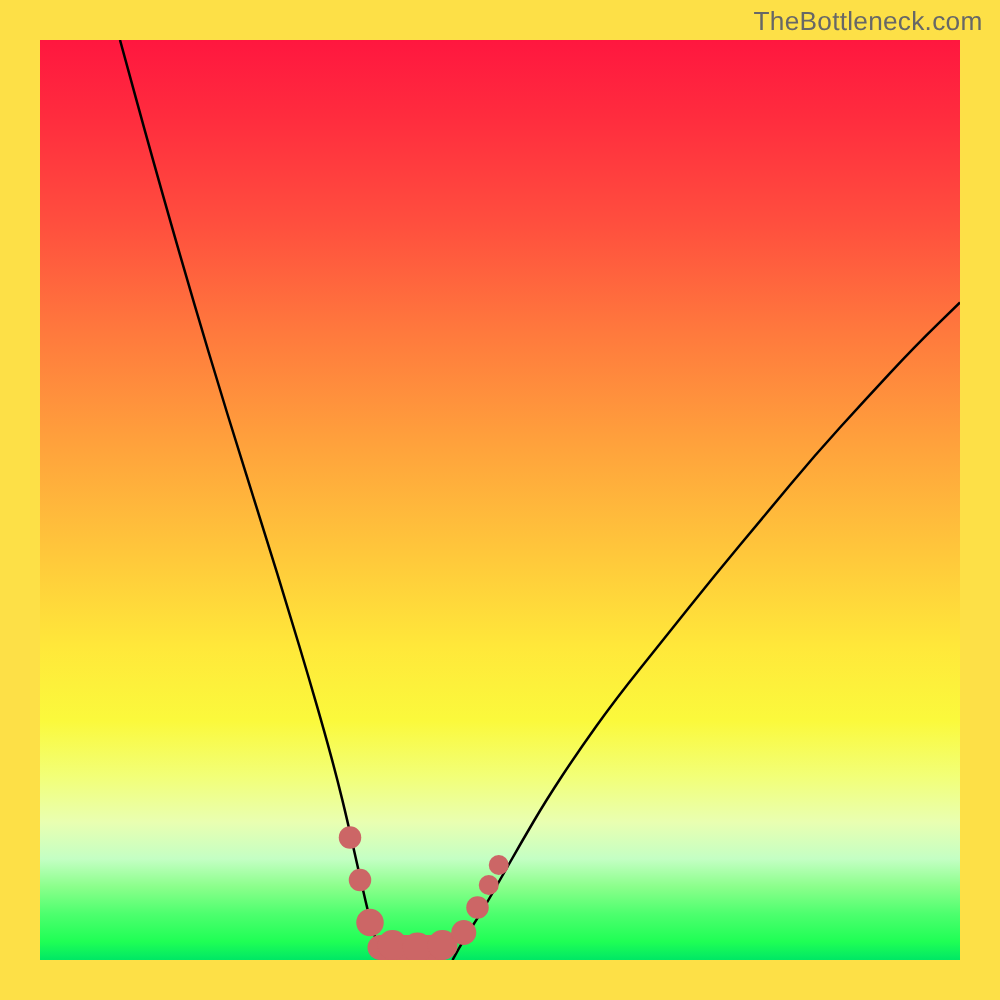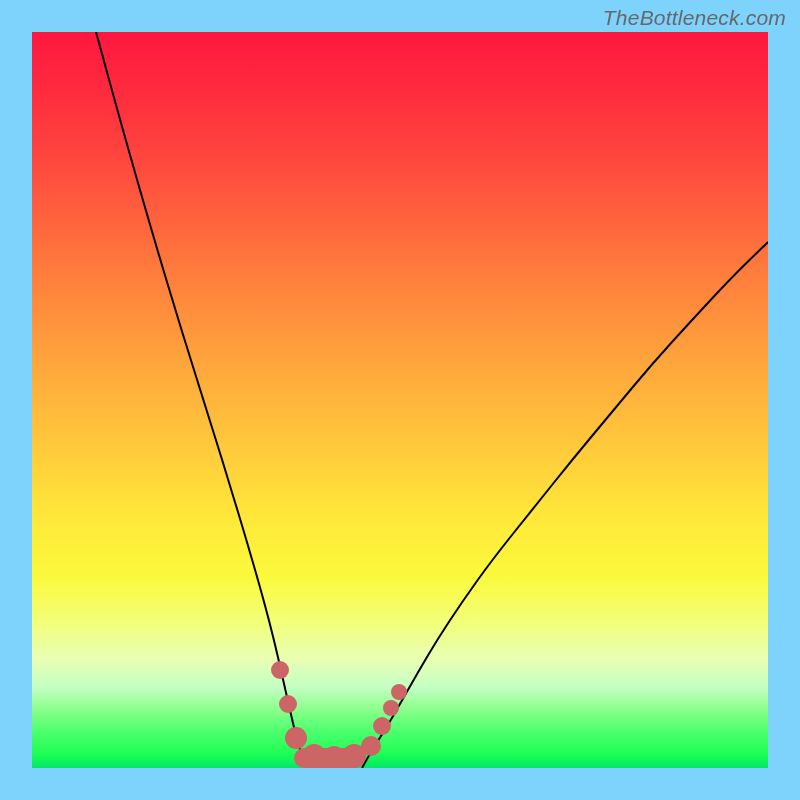--- a/index.html
+++ b/index.html
@@ -10,22 +10,21 @@
     background: #000;
     overflow: hidden;
     font-family: Arial, Helvetica, sans-serif;
   }
   .frame {
     position: absolute;
     left: 0;
     top: 0;
     width: 800px;
     height: 800px;
-    background: #7dd3fc;
-    font-style: italic;
+    background: #fde047;
   }
   .plot {
     position: absolute;
     left: 32px;
     top: 32px;
     width: 736px;
     height: 736px;
     background: linear-gradient(to bottom,
       #ff173f 0%,
       #ff2b3e 8%,

